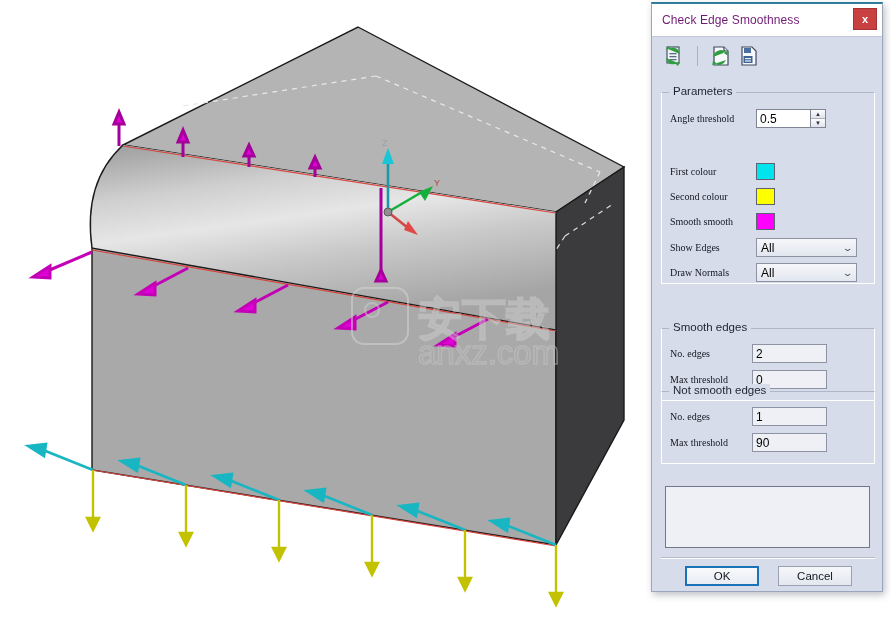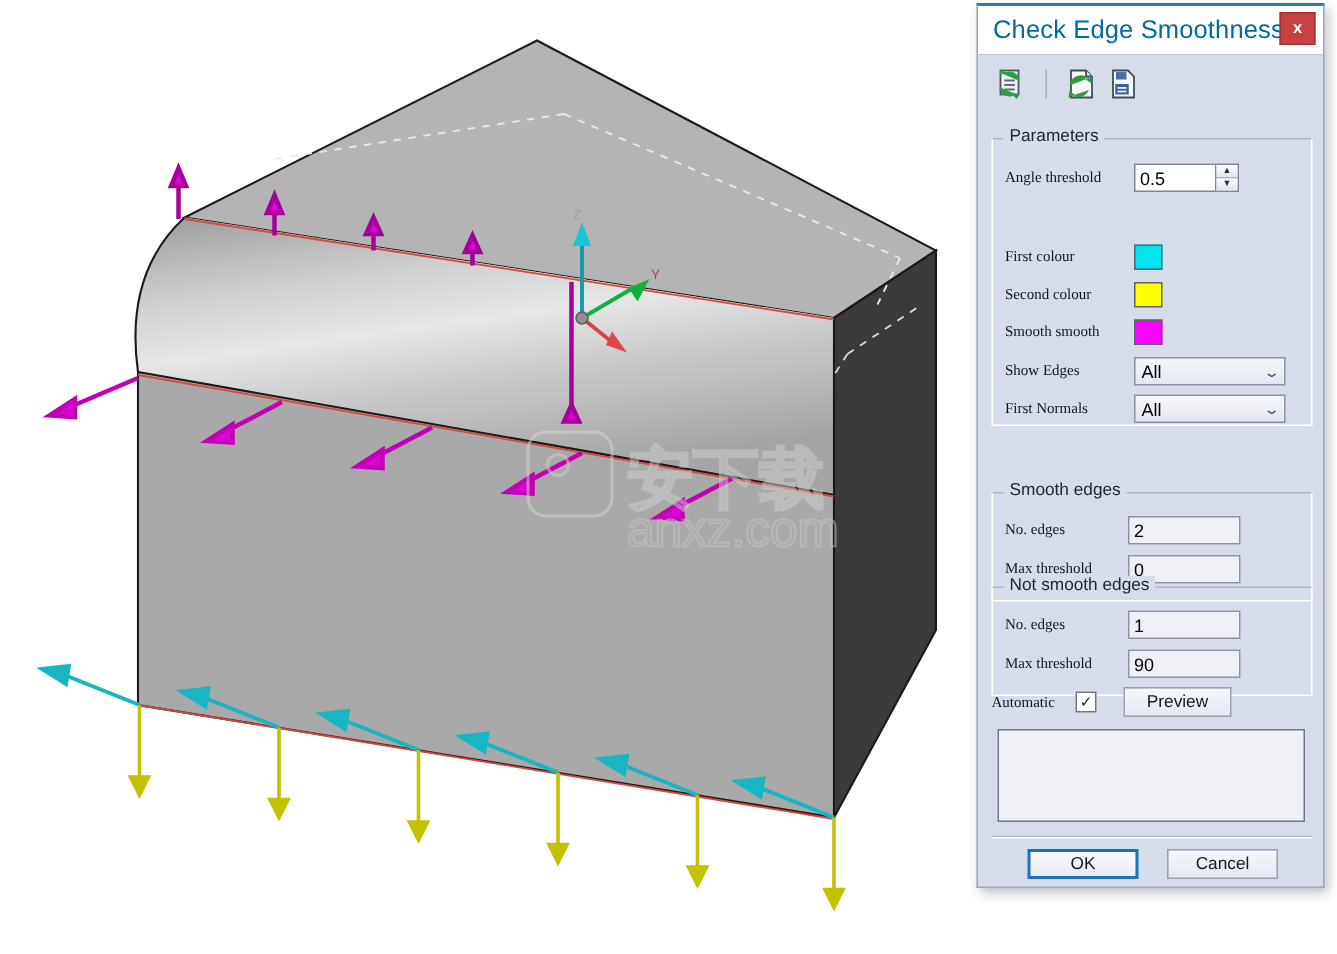--- a/index.html
+++ b/index.html
@@ -28,21 +28,21 @@
     box-shadow: 2px 3px 7px rgba(40,50,70,.30);
     box-sizing: border-box;
   }
   #titlebar {
     height: 32px; background:#ffffff;
     border-bottom:1px solid #c2c9d8;
     display:flex; align-items:center;
     position: relative;
   }
   #titlebar .title {
-    font-size: 17px; color:#0369a1; margin-left: 10px;
+    font-size: 12px; color:#701a75; margin-left: 10px;
     letter-spacing:.1px;
   }
   #close-btn {
     position:absolute; right:5px; top:4px;
     width:22px; height:20px; background:#c94040;
     border:1px solid #a63333;
     color:#fff; font-size:11px; font-weight:bold;
     display:flex; align-items:center; justify-content:center;
     cursor:pointer; line-height:1;
   }
@@ -363,21 +363,21 @@
 
       <div class="row" style="left:8px; top:145px;">
         <span class="lbl" style="width:86px;">Show Edges</span>
         <span class="ddown" style="width:101px;">
           <span>All</span>
           <span class="chev">⌄</span>
         </span>
       </div>
 
       <div class="row" style="left:8px; top:170px;">
-        <span class="lbl" style="width:86px;">First Normals</span>
+        <span class="lbl" style="width:86px;">Draw Normals</span>
         <span class="ddown" style="width:101px;">
           <span>All</span>
           <span class="chev">⌄</span>
         </span>
       </div>
     </div>
 
     <div class="group" style="left:9px; top:288px; width:214px; height:73px;margin-top:36px;">
       <span class="legend">Smooth edges</span>
       <div class="row" style="left:8px; top:15px;">
@@ -395,25 +395,20 @@
       <div class="row" style="left:8px; top:15px;">
         <span class="lbl" style="width:82px;">No. edges</span>
         <span class="tbox ro" style="width:75px;">1</span>
       </div>
       <div class="row" style="left:8px; top:41px;">
         <span class="lbl" style="width:82px;">Max threshold</span>
         <span class="tbox ro" style="width:75px;">90</span>
       </div>
     </div>
 
-    <div class="row" style="left:9px; top:454px;">
-      <span class="lbl" style="width:56px;">Automatic</span>
-      <span class="cbox">✓</span>
-      <span class="btn" style="width:72px; height:20px; margin-left:18px;">Preview</span>
-    </div>
 
     <div id="logbox"></div>
     <div id="sep"></div>
 
     <span class="btn focus" style="position:absolute; left:33px; top:562px; width:74px; height:20px;">OK</span>
     <span class="btn" style="position:absolute; left:126px; top:562px; width:74px; height:20px;">Cancel</span>
   </div>
 </div>
 
 </body></html>

